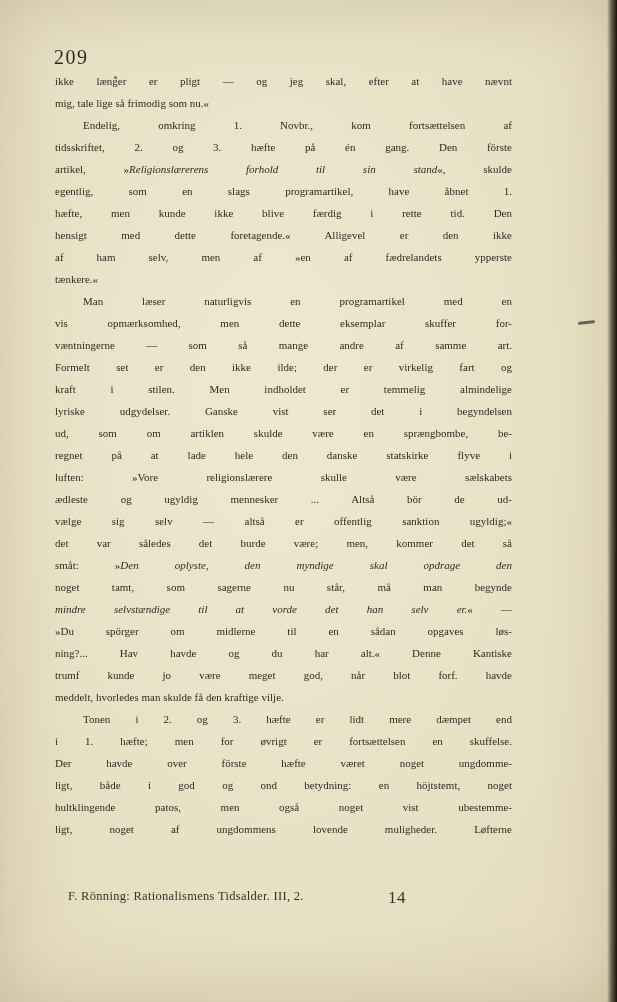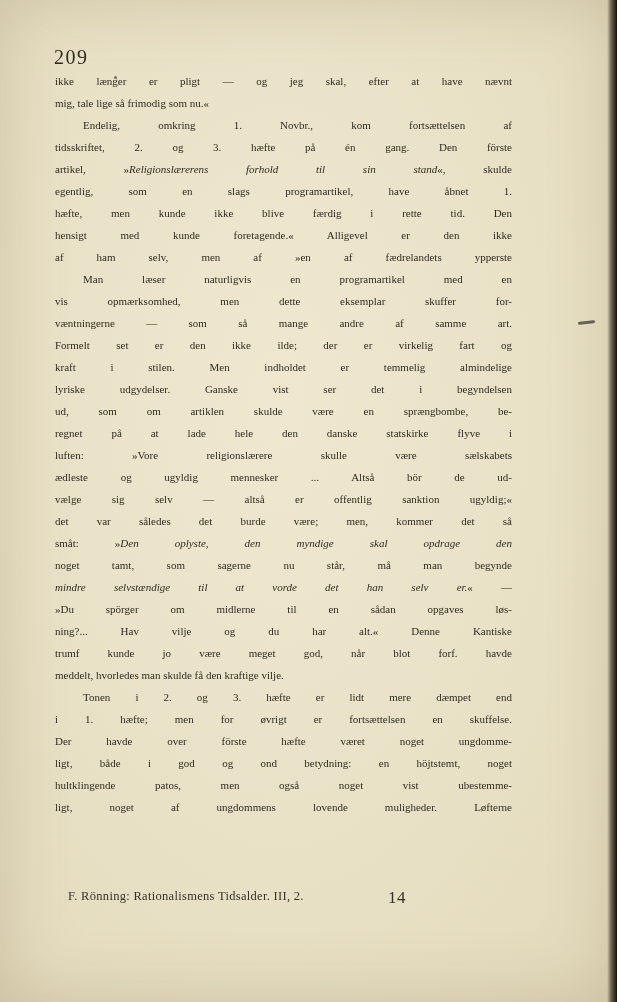--- a/index.html
+++ b/index.html
@@ -55,39 +55,40 @@
   <div class="pagenum">209</div>
 
   <div class="page-body">
       <div class="line"><span>ikke længer er pligt — og jeg skal, efter at have nævnt</span></div>
       <div class="line lastline"><span>mig, tale lige så frimodig som nu.«</span></div>
       <div class="line indent"><span>Endelig, omkring 1. Novbr., kom fortsættelsen af</span></div>
       <div class="line"><span>tidsskriftet, 2. og 3. hæfte på én gang. Den förste</span></div>
       <div class="line"><span>artikel, »</span><span class="it">Religionslærerens forhold til sin stand</span><span>«, skulde</span></div>
       <div class="line"><span>egentlig, som en slags programartikel, have åbnet 1.</span></div>
       <div class="line"><span>hæfte, men kunde ikke blive færdig i rette tid. Den</span></div>
-      <div class="line"><span>hensigt med kunde foretagende.« Alligevel er den ikke</span></div>
+      <div class="line"><span>hensigt med dette foretagende.« Alligevel er den ikke</span></div>
       <div class="line"><span>af ham selv, men af »en af fædrelandets ypperste</span></div>
+      <div class="line lastline"><span>tænkere.«</span></div>
       <div class="line indent"><span>Man læser naturligvis en programartikel med en</span></div>
       <div class="line"><span>vis opmærksomhed, men dette eksemplar skuffer for-</span></div>
       <div class="line"><span>væntningerne — som så mange andre af samme art.</span></div>
       <div class="line"><span>Formelt set er den ikke ilde; der er virkelig fart og</span></div>
       <div class="line"><span>kraft i stilen. Men indholdet er temmelig almindelige</span></div>
       <div class="line"><span>lyriske udgydelser. Ganske vist ser det i begyndelsen</span></div>
       <div class="line"><span>ud, som om artiklen skulde være en sprængbombe, be-</span></div>
       <div class="line"><span>regnet på at lade hele den danske statskirke flyve i</span></div>
       <div class="line"><span>luften: »Vore religionslærere skulle være sælskabets</span></div>
       <div class="line"><span>ædleste og ugyldig mennesker ... Altså bör de ud-</span></div>
       <div class="line"><span>vælge sig selv — altså er offentlig sanktion ugyldig;«</span></div>
       <div class="line"><span>det var således det burde være; men, kommer det så</span></div>
       <div class="line"><span>småt: »</span><span class="it">Den oplyste, den myndige skal opdrage den</span></div>
       <div class="line"><span>noget tamt, som sagerne nu står, må man begynde</span></div>
       <div class="line"><span class="it">mindre selvstændige til at vorde det han selv er.</span><span>« —</span></div>
       <div class="line"><span>»Du spörger om midlerne til en sådan opgaves løs-</span></div>
-      <div class="line"><span>ning?... Hav vilje og du har alt.« Denne Kantiske</span></div>
+      <div class="line"><span>ning?... Hav havde og du har alt.« Denne Kantiske</span></div>
       <div class="line"><span>trumf kunde jo være meget god, når blot forf. havde</span></div>
       <div class="line lastline"><span>meddelt, hvorledes man skulde få den kraftige vilje.</span></div>
       <div class="line indent"><span>Tonen i 2. og 3. hæfte er lidt mere dæmpet end</span></div>
       <div class="line"><span>i 1. hæfte; men for øvrigt er fortsættelsen en skuffelse.</span></div>
       <div class="line"><span>Der havde over förste hæfte været noget ungdomme-</span></div>
       <div class="line"><span>ligt, både i god og ond betydning: en höjtstemt, noget</span></div>
       <div class="line"><span>hultklingende patos, men også noget vist ubestemme-</span></div>
       <div class="line"><span>ligt, noget af ungdommens lovende muligheder. Løfterne</span></div>
     </div>
 

